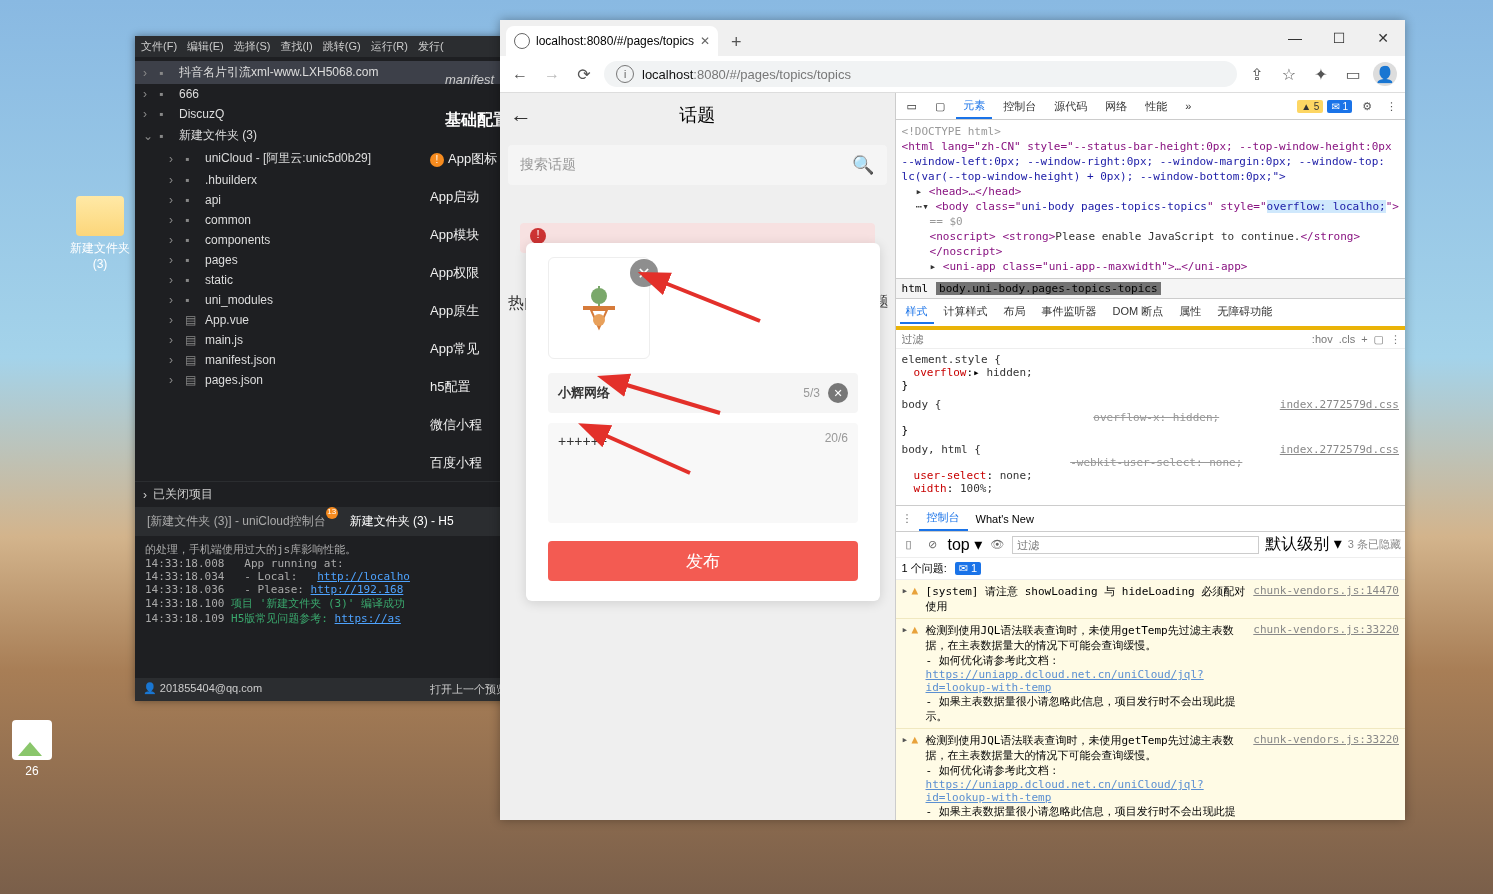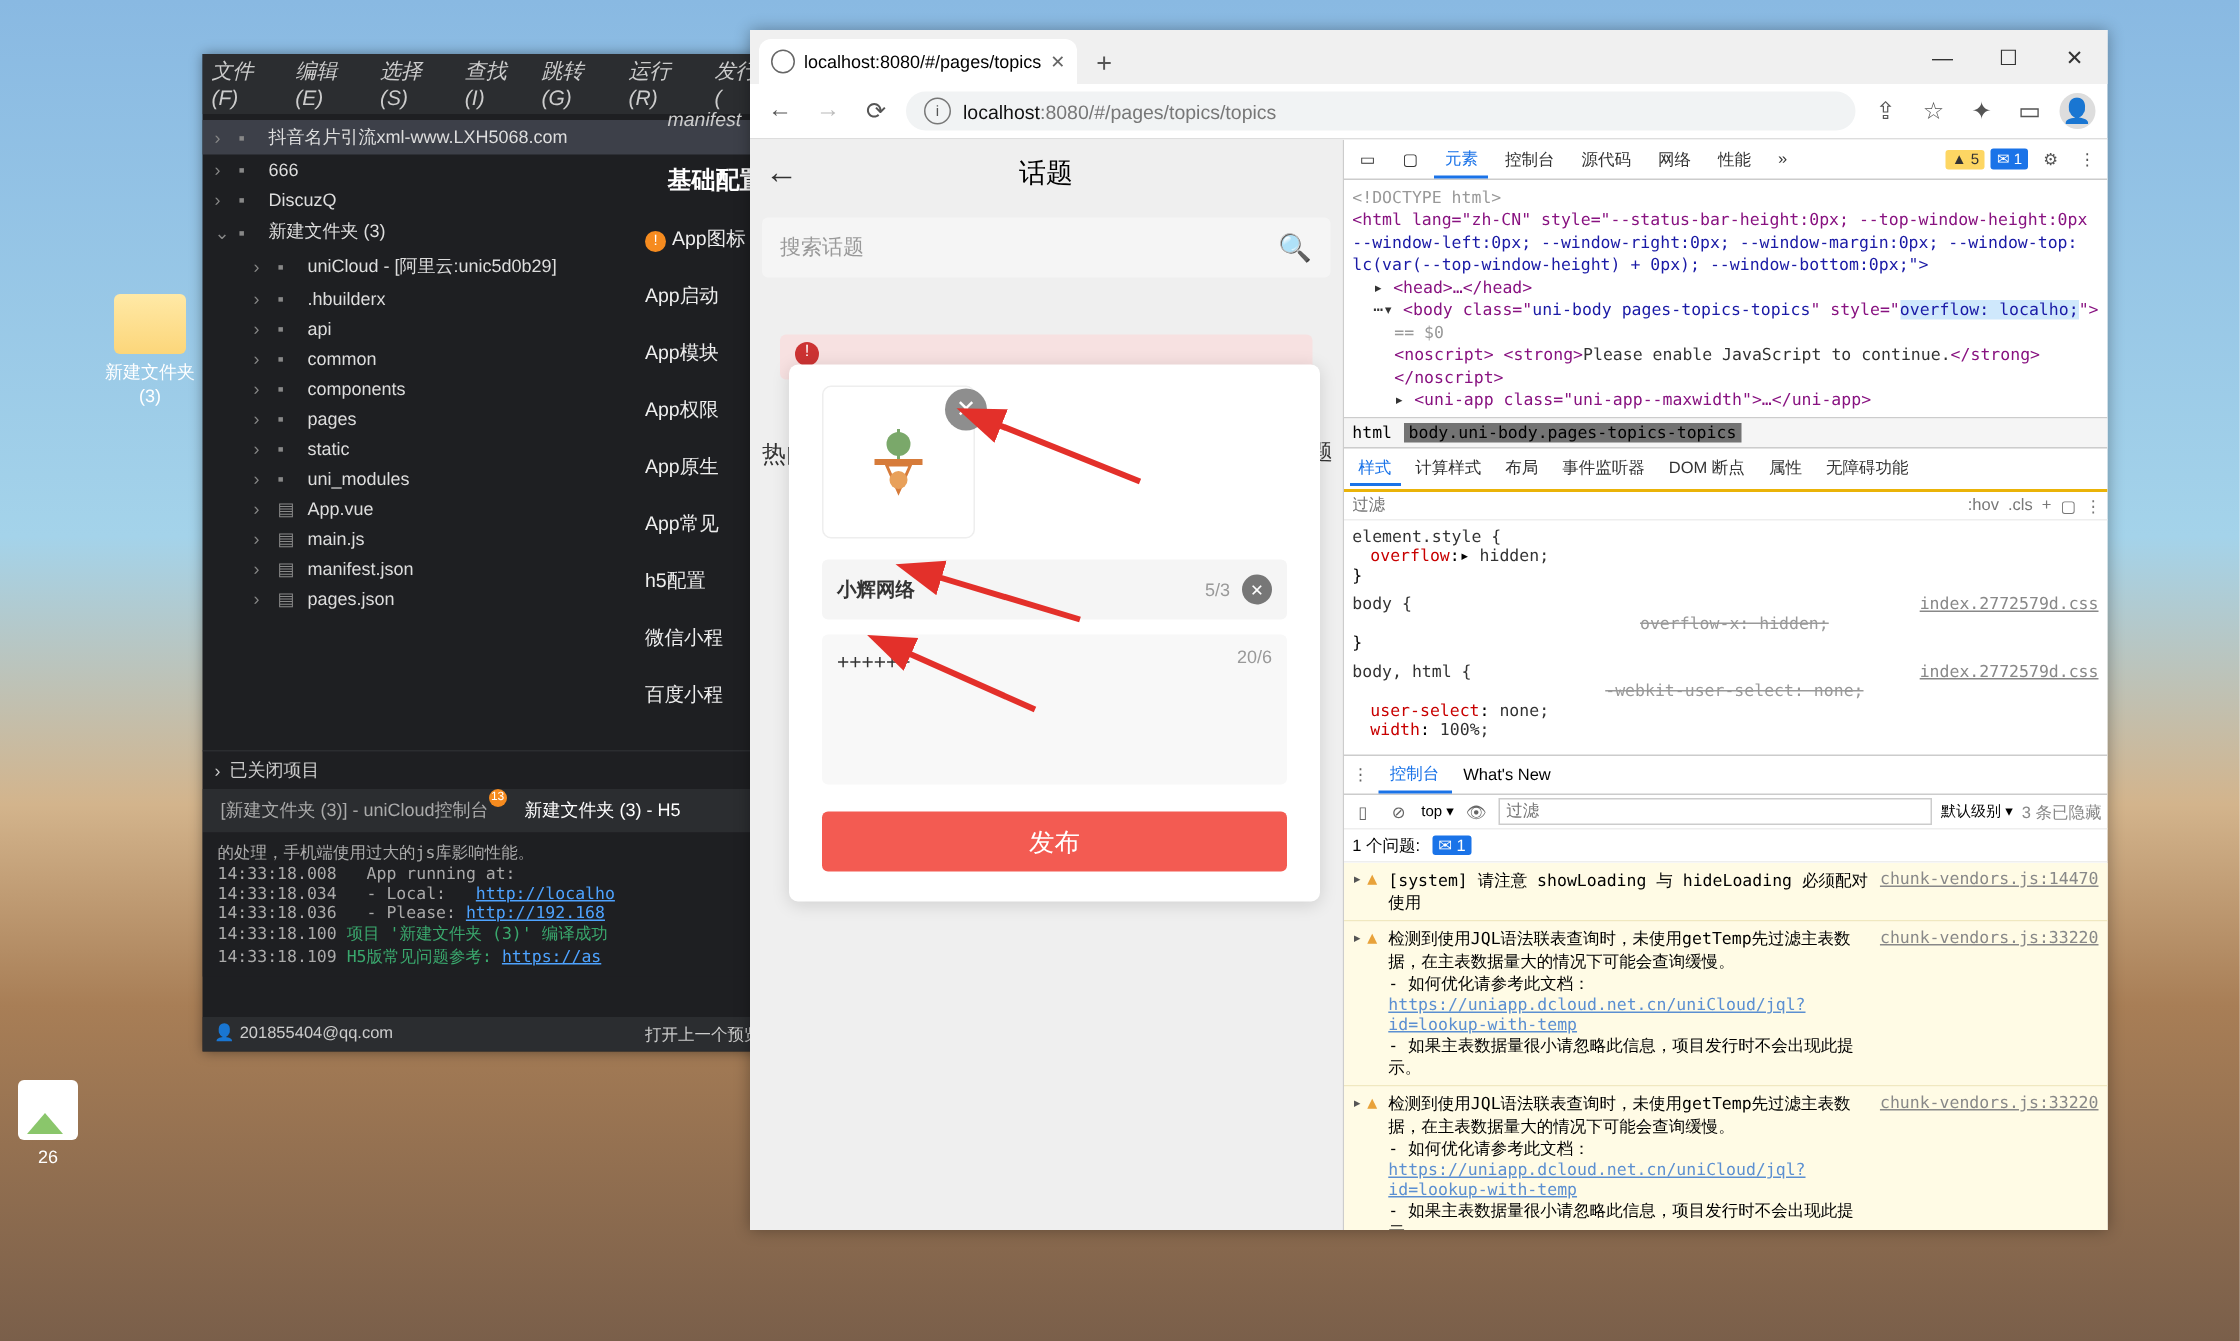--- a/index.html
+++ b/index.html
@@ -25,21 +25,21 @@
   left: 135px;
   width: 380px;
   height: 665px;
   background: #1e1f22;
   color: #ccc;
   font-size: 12px;
   box-shadow: 0 0 8px #0006;
   overflow: hidden;
 }
 .hbuilder .menubar { background: #2b2d30; display: flex; padding: 3px 6px; gap: 10px;}
-.hbuilder .menubar span { color: #ccc; font-size: 14px; font-style: italic;}
+.hbuilder .menubar span { color: #ccc; font-size: 11px;}
 .hbuilder .tree { padding: 4px 0 0 0; height: 420px;}
 .hbuilder .tree .row { display: flex; align-items: center; padding: 3px 8px; gap: 6px;}
 .hbuilder .tree .row .chev { width: 10px; display: inline-block; color: #888;}
 .hbuilder .tree .row .ico { width: 14px; height: 14px; display: inline-block;}
 .hbuilder .tree .row .lbl { color: #ddd;}
 .hbuilder .tree .indent2 { padding-left: 34px;}
 .hbuilder .tree .sel { background: #3d4049;}
 .hbuilder .closed-proj { border-top: 1px solid #2b2d30; padding: 4px 8px; display:flex; align-items:center; gap:6px;}
 .hbuilder .tabs-bottom { background: #2b2d30; display: flex; gap: 24px; padding: 6px 12px;}
 .hbuilder .tabs-bottom .tabb { color: #aaa; position: relative;}
@@ -137,21 +137,21 @@
 .dt-elements .tag { color: #881280;}
 .dt-elements .attr-val { color: #1a1aa6;}
 .dt-elements .hl-sel { background: #cfe8fc;}
 .dt-elements .line { padding: 1px 0; white-space: nowrap; overflow: hidden;}
 .dt-elements .indent1 { padding-left: 14px;}
 .dt-elements .indent2 { padding-left: 28px;}
 
 .dt-breadcrumb { background: #f5f5f5; padding: 3px 6px; font-family: monospace; border-bottom: 1px solid #ccc; display:flex; gap:8px;}
 .dt-breadcrumb .sel { background: #737373; padding: 0 3px;}
 
-.dt-styles-tabs { display: flex; gap: 4px; border-bottom: 2px solid #eab308; padding: 2px 4px;}
+.dt-styles-tabs { display: flex; gap: 4px; border-bottom: 4px solid #eab308; padding: 2px 4px;}
 .dt-styles-tabs .st { padding: 3px 6px; color: #333;}
 .dt-styles-tabs .st.active { border-bottom: 2px solid #1a73e8; color: #1a73e8;}
 
 .dt-filter-row { display: flex; align-items: center; padding: 2px 4px; border-bottom: 1px solid #eee;}
 .dt-filter-row input { border: none; outline: none; font-size: 11px; flex: 0 0 120px;}
 .dt-filter-row .right { margin-left: auto; color: #777; display:flex; gap:6px; align-items:center;}
 
 .dt-styles-body { font-family: monospace; padding: 4px 6px; flex: 0 0 auto;}
 .dt-styles-body .rule { margin-bottom: 6px;}
 .dt-styles-body .sel-name { color: #333;}
@@ -162,21 +162,21 @@
 .dt-styles-body .src { float: right; color: #888; text-decoration: underline;}
 
 .dt-console-tabs { display: flex; border-top: 1px solid #ccc; border-bottom: 1px solid #ccc; align-items:center;}
 .dt-console-tabs .ct { padding: 4px 8px;}
 .dt-console-tabs .ct.active { border-bottom: 2px solid #1a73e8; color: #1a73e8;}
 .dt-console-tabs .dots { padding: 0 6px; color:#666;}
 
 .dt-console-filter { display: flex; align-items: center; gap: 6px; padding: 2px 4px; border-bottom: 1px solid #eee;}
 .dt-console-filter .ic { width: 18px; text-align: center; color: #666;}
 .dt-console-filter input { border: 1px solid #ccc; font-size: 11px; padding: 2px 4px; flex:1;}
-.dt-console-filter .sel { font-size: 10px;}
+.dt-console-filter .sel { font-size: 16px;}
 .dt-console-filter .hidden-txt { color: #888; font-size: 11px;}
 
 .dt-issues { display:flex; align-items:center; padding:3px 6px; border-bottom:1px solid #eee; font-size:11px; gap:8px;}
 .dt-issues .ibadge { background:#1a73e8; color:#fff; padding:0 4px; border-radius:2px;}
 
 .dt-console-body { flex: 1; overflow: auto; font-family: monospace;}
 .dt-console-body .msg { display: flex; padding: 4px 6px; border-bottom: 1px solid #f0e8c0;}
 .dt-console-body .msg.warn { background: #fffbe5;}
 .dt-console-body .msg .tri { color: #555; width: 10px;}
 .dt-console-body .msg .wic { color: #e8a23a; width: 14px;}

